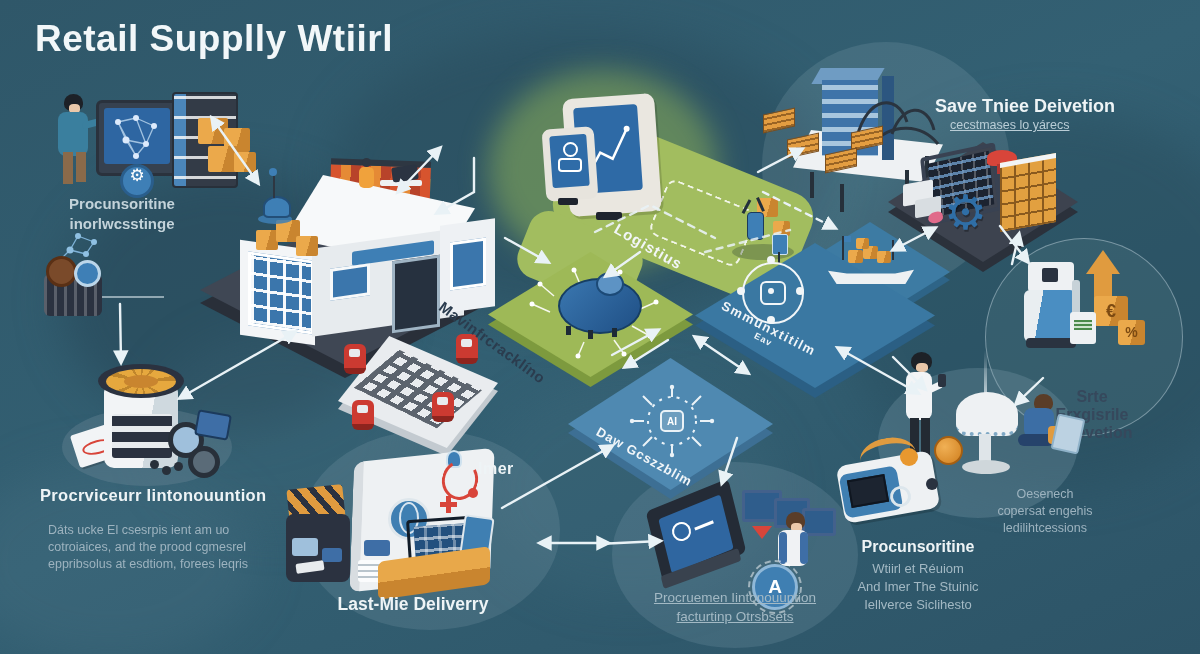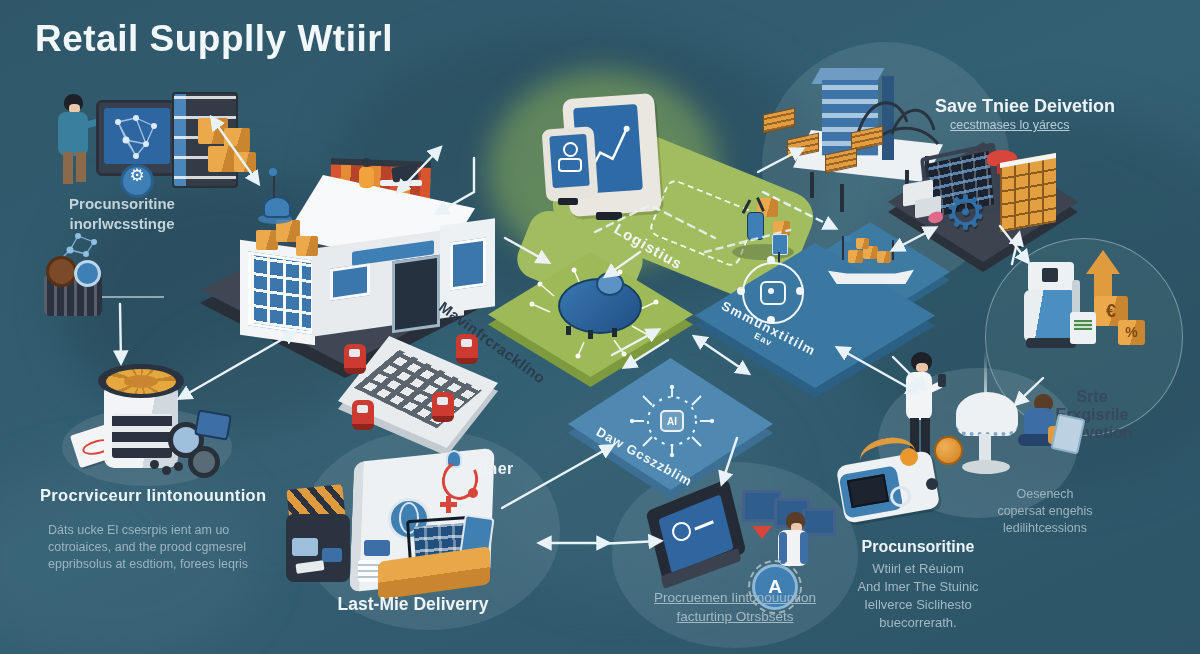--- a/index.html
+++ b/index.html
@@ -342,21 +342,20 @@
   <div class="abs" style="left:890px;top:486px;width:15px;height:15px;border:3px solid #dce6ec;border-radius:50%;transform:rotate(-10deg);"></div>
   <div class="abs" style="left:926px;top:478px;width:12px;height:12px;background:#2a3340;border-radius:50%;"></div>
   <div class="abs" style="left:860px;top:438px;width:56px;height:30px;border-top:6px solid #e09b3f;border-radius:50%;transform:rotate(-10deg);"></div>
   <div class="abs" style="left:900px;top:448px;width:18px;height:18px;background:#e8982f;border-radius:50%;"></div>
 
   <div class="abs ctr bold-w" style="left:838px;top:538px;width:160px;font-size:16px;">Procunsoritine</div>
   <div class="abs ctr" style="left:828px;top:560px;width:180px;font-size:13px;line-height:18px;color:#a3b9c4;">
     <div>Wtiirl et Réuiom</div>
     <div>And Imer The Stuinic</div>
     <div>Iellverce Siclihesto</div>
-    <div>buecorrerath.</div>
   </div>
 
   <div class="abs" style="left:742px;top:490px;width:34px;height:26px;background:#2f5d8c;border:3px solid #43618c;border-radius:3px;"></div>
   <div class="abs" style="left:774px;top:498px;width:30px;height:24px;background:#2f5d8c;border:3px solid #43618c;border-radius:3px;"></div>
   <div class="abs" style="left:802px;top:508px;width:28px;height:22px;background:#2f5d8c;border:3px solid #43618c;border-radius:3px;"></div>
   <div class="abs" style="left:752px;top:526px;width:0;height:0;border-left:10px solid transparent;border-right:10px solid transparent;border-top:13px solid #d8453a;"></div>
   <div class="abs" style="left:652px;top:494px;width:88px;height:76px;background:#242b36;border-radius:6px;transform:rotate(-14deg) skewY(-8deg);"></div>
   <div class="abs" style="left:663px;top:506px;width:66px;height:56px;background:#2f66a0;border-radius:3px;transform:rotate(-14deg) skewY(-8deg);"></div>
   <div class="abs" style="left:672px;top:522px;width:15px;height:15px;border:2.5px solid #fff;border-radius:50%;transform:rotate(-14deg);"></div>
   <div class="abs" style="left:694px;top:524px;width:20px;height:2.5px;background:#fff;transform:rotate(-22deg);"></div>

